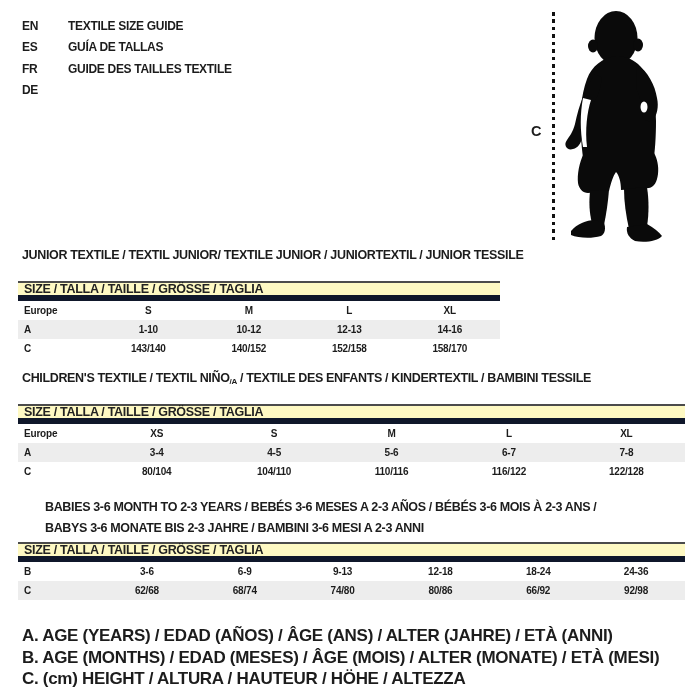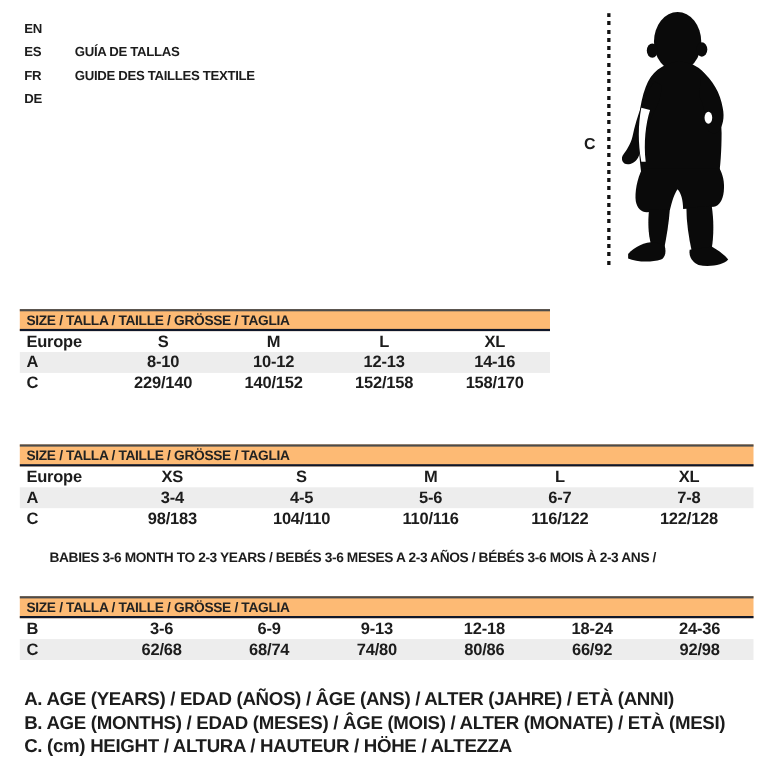--- a/index.html
+++ b/index.html
@@ -22,39 +22,40 @@
   .silhouette { position:absolute; left:557px; top:6px; }
   
   .sec-heading {
     position:absolute; left:22px; font-size:12.5px; letter-spacing:-0.35px; white-space:nowrap;
   }
   .sec-heading .subscript { font-size:8px; vertical-align:-2px; }
   .sec-heading .hline { display:block; height:21px; line-height:21px;padding-left:23px; }
   
   .size-table { position:absolute; left:18px; }
   .size-bar {
-    height:20px; background:#fdba74; border-top:2px solid #4b4b4b; border-bottom:2px solid #0f172a;
+    height:20px; background:#fef9c3; border-top:2px solid #4b4b4b; border-bottom:6px solid #0f172a;
     display:flex; align-items:center; padding-left:6px; font-size:12.5px; letter-spacing:-0.3px; color:#222;
   }
-  .t-row { display:flex; height:19px; align-items:center; font-size:15px; letter-spacing:-0.2px; }
+  .t-row { display:flex; height:19px; align-items:center; font-size:10px; letter-spacing:-0.2px; }
   .t-row.shaded { background:#ededed; }
   .t-label { width:80px; padding-left:6px; }
   .t-cell { flex:1; text-align:center; }
   
   .footnotes { position:absolute; left:22px; top:625px; }
   .footnote { height:21.5px; line-height:21.5px; font-size:17px; letter-spacing:-0.3px; white-space:nowrap; }
 </style>
 </head>
 <body>
 
 <div class="page">
 
   <div class="lang-block">
     <div class="lang-row">
       <span class="lang-code">EN</span>
+      <span class="lang-title">TEXTILE SIZE GUIDE</span>
     </div>
     <div class="lang-row">
       <span class="lang-code">ES</span>
       <span class="lang-title">GUÍA DE TALLAS</span>
     </div>
     <div class="lang-row">
       <span class="lang-code">FR</span>
       <span class="lang-title">GUIDE DES TAILLES TEXTILE</span>
     </div>
     <div class="lang-row">
@@ -77,75 +78,78 @@
       <path d="M14,225 C20,218 29,214 38,214 L47,217 C49,222 48,228 44,230 C34,233 21,232 14,229 Z"></path>
       <path d="M67,183 L90,181 C92,194 92,208 90,220 L72,223 C69,209 67,196 67,183 Z"></path>
       <path d="M70,221 L90,218 C97,222 102,226 105,230 C101,235 88,237 78,235 C72,232 69,227 70,221 Z"></path>
     </g>
     <g fill="#ffffff">
       <path d="M26,92 C23,108 23,124 26,141 L30,141 C28,124 30,106 34,94 Z"></path>
       <ellipse cx="87" cy="101" rx="3.5" ry="5.5"></ellipse>
     </g>
   </svg>
 
+  <div class="sec-heading" style="top:248px">JUNIOR TEXTILE / TEXTIL JUNIOR/ TEXTILE JUNIOR / JUNIORTEXTIL / JUNIOR TESSILE</div>
   <div class="size-table" style="top:281px; width:482px">
     <div class="size-bar">SIZE / TALLA / TAILLE / GRÖSSE / TAGLIA</div>
     <div class="t-row">
       <span class="t-label">Europe</span>
       <span class="t-cell">S</span>
       <span class="t-cell">M</span>
       <span class="t-cell">L</span>
       <span class="t-cell">XL</span>
     </div>
     <div class="t-row shaded">
       <span class="t-label">A</span>
-      <span class="t-cell">8-10</span>
+      <span class="t-cell">1-10</span>
       <span class="t-cell">10-12</span>
       <span class="t-cell">12-13</span>
       <span class="t-cell">14-16</span>
     </div>
     <div class="t-row">
       <span class="t-label">C</span>
-      <span class="t-cell">229/140</span>
+      <span class="t-cell">143/140</span>
       <span class="t-cell">140/152</span>
       <span class="t-cell">152/158</span>
       <span class="t-cell">158/170</span>
     </div>
   </div>
 
+  <div class="sec-heading" style="top:371px"><span>CHILDREN'S TEXTILE / TEXTIL NIÑO</span><span class="subscript">/A</span><span> / TEXTILE DES ENFANTS / KINDERTEXTIL / BAMBINI TESSILE</span></div>
   <div class="size-table" style="top:404px; width:667px">
     <div class="size-bar">SIZE / TALLA / TAILLE / GRÖSSE / TAGLIA</div>
     <div class="t-row">
       <span class="t-label">Europe</span>
       <span class="t-cell">XS</span>
       <span class="t-cell">S</span>
       <span class="t-cell">M</span>
       <span class="t-cell">L</span>
       <span class="t-cell">XL</span>
     </div>
     <div class="t-row shaded">
       <span class="t-label">A</span>
       <span class="t-cell">3-4</span>
       <span class="t-cell">4-5</span>
       <span class="t-cell">5-6</span>
       <span class="t-cell">6-7</span>
       <span class="t-cell">7-8</span>
     </div>
     <div class="t-row">
       <span class="t-label">C</span>
-      <span class="t-cell">98/183</span>
+      <span class="t-cell">80/104</span>
       <span class="t-cell">104/110</span>
       <span class="t-cell">110/116</span>
       <span class="t-cell">116/122</span>
       <span class="t-cell">122/128</span>
     </div>
   </div>
 
   <div class="sec-heading" style="top:497px">
     <span class="hline">BABIES 3-6 MONTH TO 2-3 YEARS / BEBÉS 3-6 MESES A 2-3 AÑOS / BÉBÉS 3-6 MOIS À 2-3 ANS /</span>
+    <span class="hline">BABYS 3-6 MONATE BIS 2-3 JAHRE / BAMBINI 3-6 MESI A 2-3 ANNI</span>
   </div>
   <div class="size-table" style="top:542px; width:667px">
     <div class="size-bar">SIZE / TALLA / TAILLE / GRÖSSE / TAGLIA</div>
     <div class="t-row">
       <span class="t-label">B</span>
       <span class="t-cell">3-6</span>
       <span class="t-cell">6-9</span>
       <span class="t-cell">9-13</span>
       <span class="t-cell">12-18</span>
       <span class="t-cell">18-24</span>

